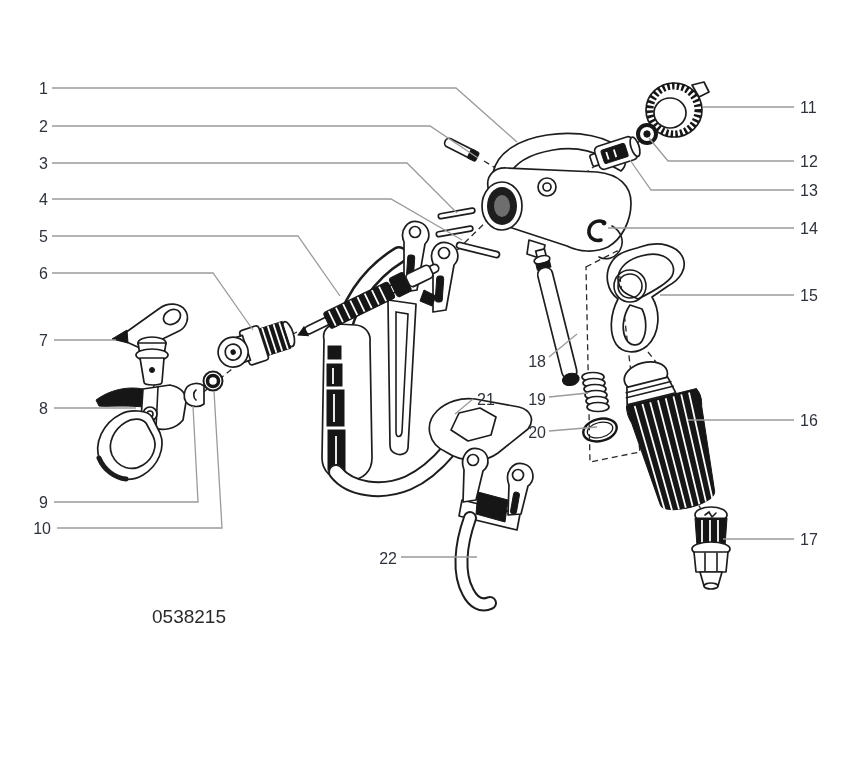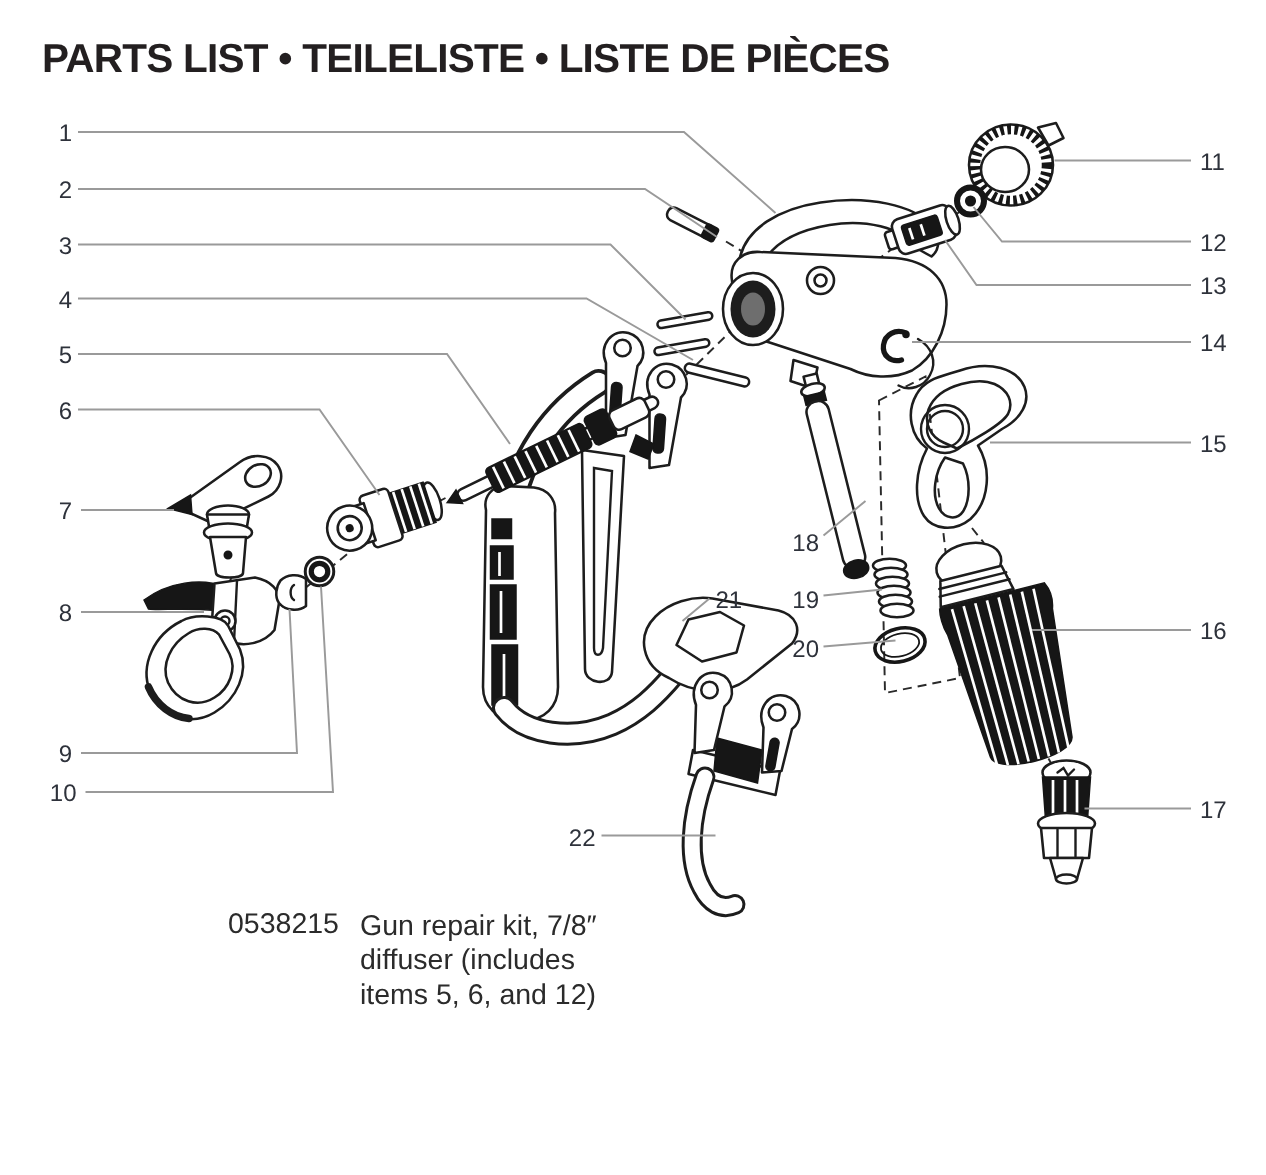--- a/index.html
+++ b/index.html
@@ -17,21 +17,20 @@
   .ps{fill:none;stroke:#1d1d1d;stroke-width:1.6;stroke-linecap:round;}
   .pd{fill:#161616;stroke:#161616;stroke-width:1;}
   .wl{stroke:#ffffff;stroke-width:1.8;}
   .bandO{fill:none;stroke:#1d1d1d;stroke-linecap:round;}
   .bandI{fill:none;stroke:#ffffff;stroke-linecap:round;}
 </style>
 </head>
 <body>
 
 <div class="stage">
-  <div class="title">PARTS LIST • TEILELISTE • LISTE DE PIÈCES</div>
 
   <svg width="844" height="783" viewBox="0 0 844 783">
 
     <g>
       <path class="dash" d="M484,161 L502,172"></path>
       <path class="dash" d="M443,264 L491,217"></path>
       <path class="dash" d="M283,339 L297,332"></path>
       <path class="dash" d="M180,411 L232,369"></path>
       <path class="dash" d="M155,384 L149,395"></path>
       <path class="dash" d="M584,174 L600,162"></path>
@@ -299,18 +298,13 @@
       <text class="num" x="800" y="545">17</text>
       <text class="num" x="546" y="367" text-anchor="end">18</text>
       <text class="num" x="546" y="405" text-anchor="end">19</text>
       <text class="num" x="546" y="438" text-anchor="end">20</text>
       <text class="num" x="477" y="405">21</text>
       <text class="num" x="397" y="564" text-anchor="end">22</text>
     </g>
   </svg>
 
   <div class="note-pn">0538215</div>
-  <div class="note-desc">
-    <div>Gun repair kit, 7/8″</div>
-    <div>diffuser (includes</div>
-    <div>items 5, 6, and 12)</div>
-  </div>
 </div>
 
 </body></html>

